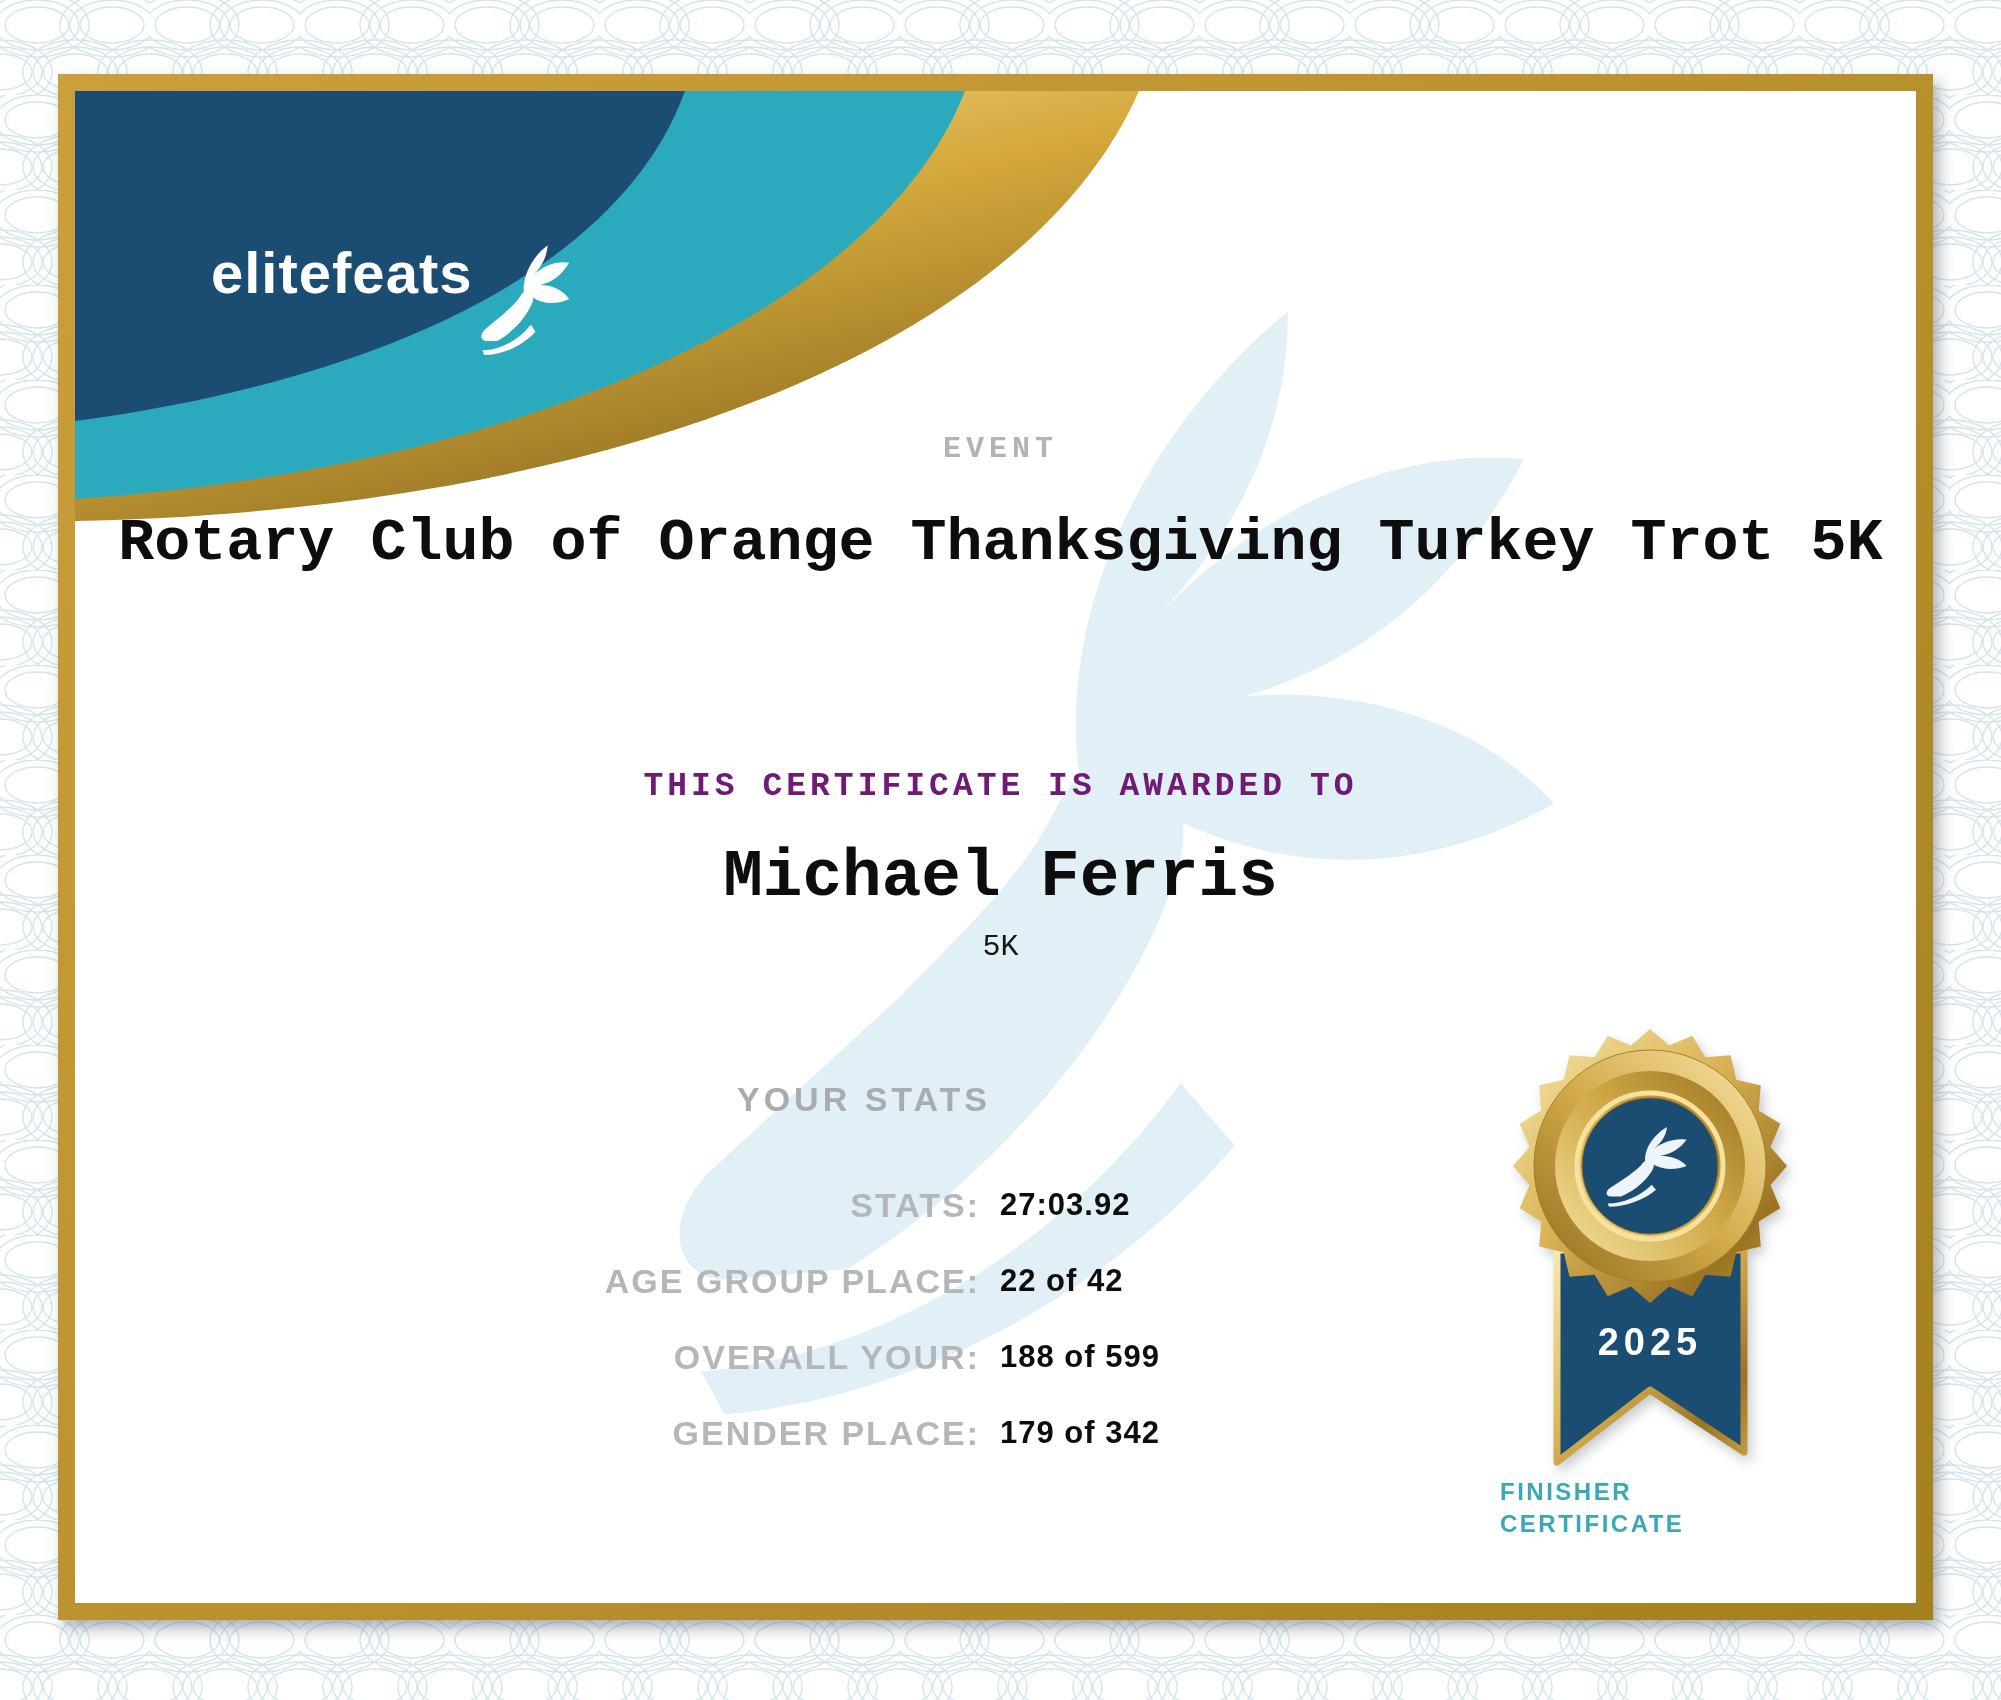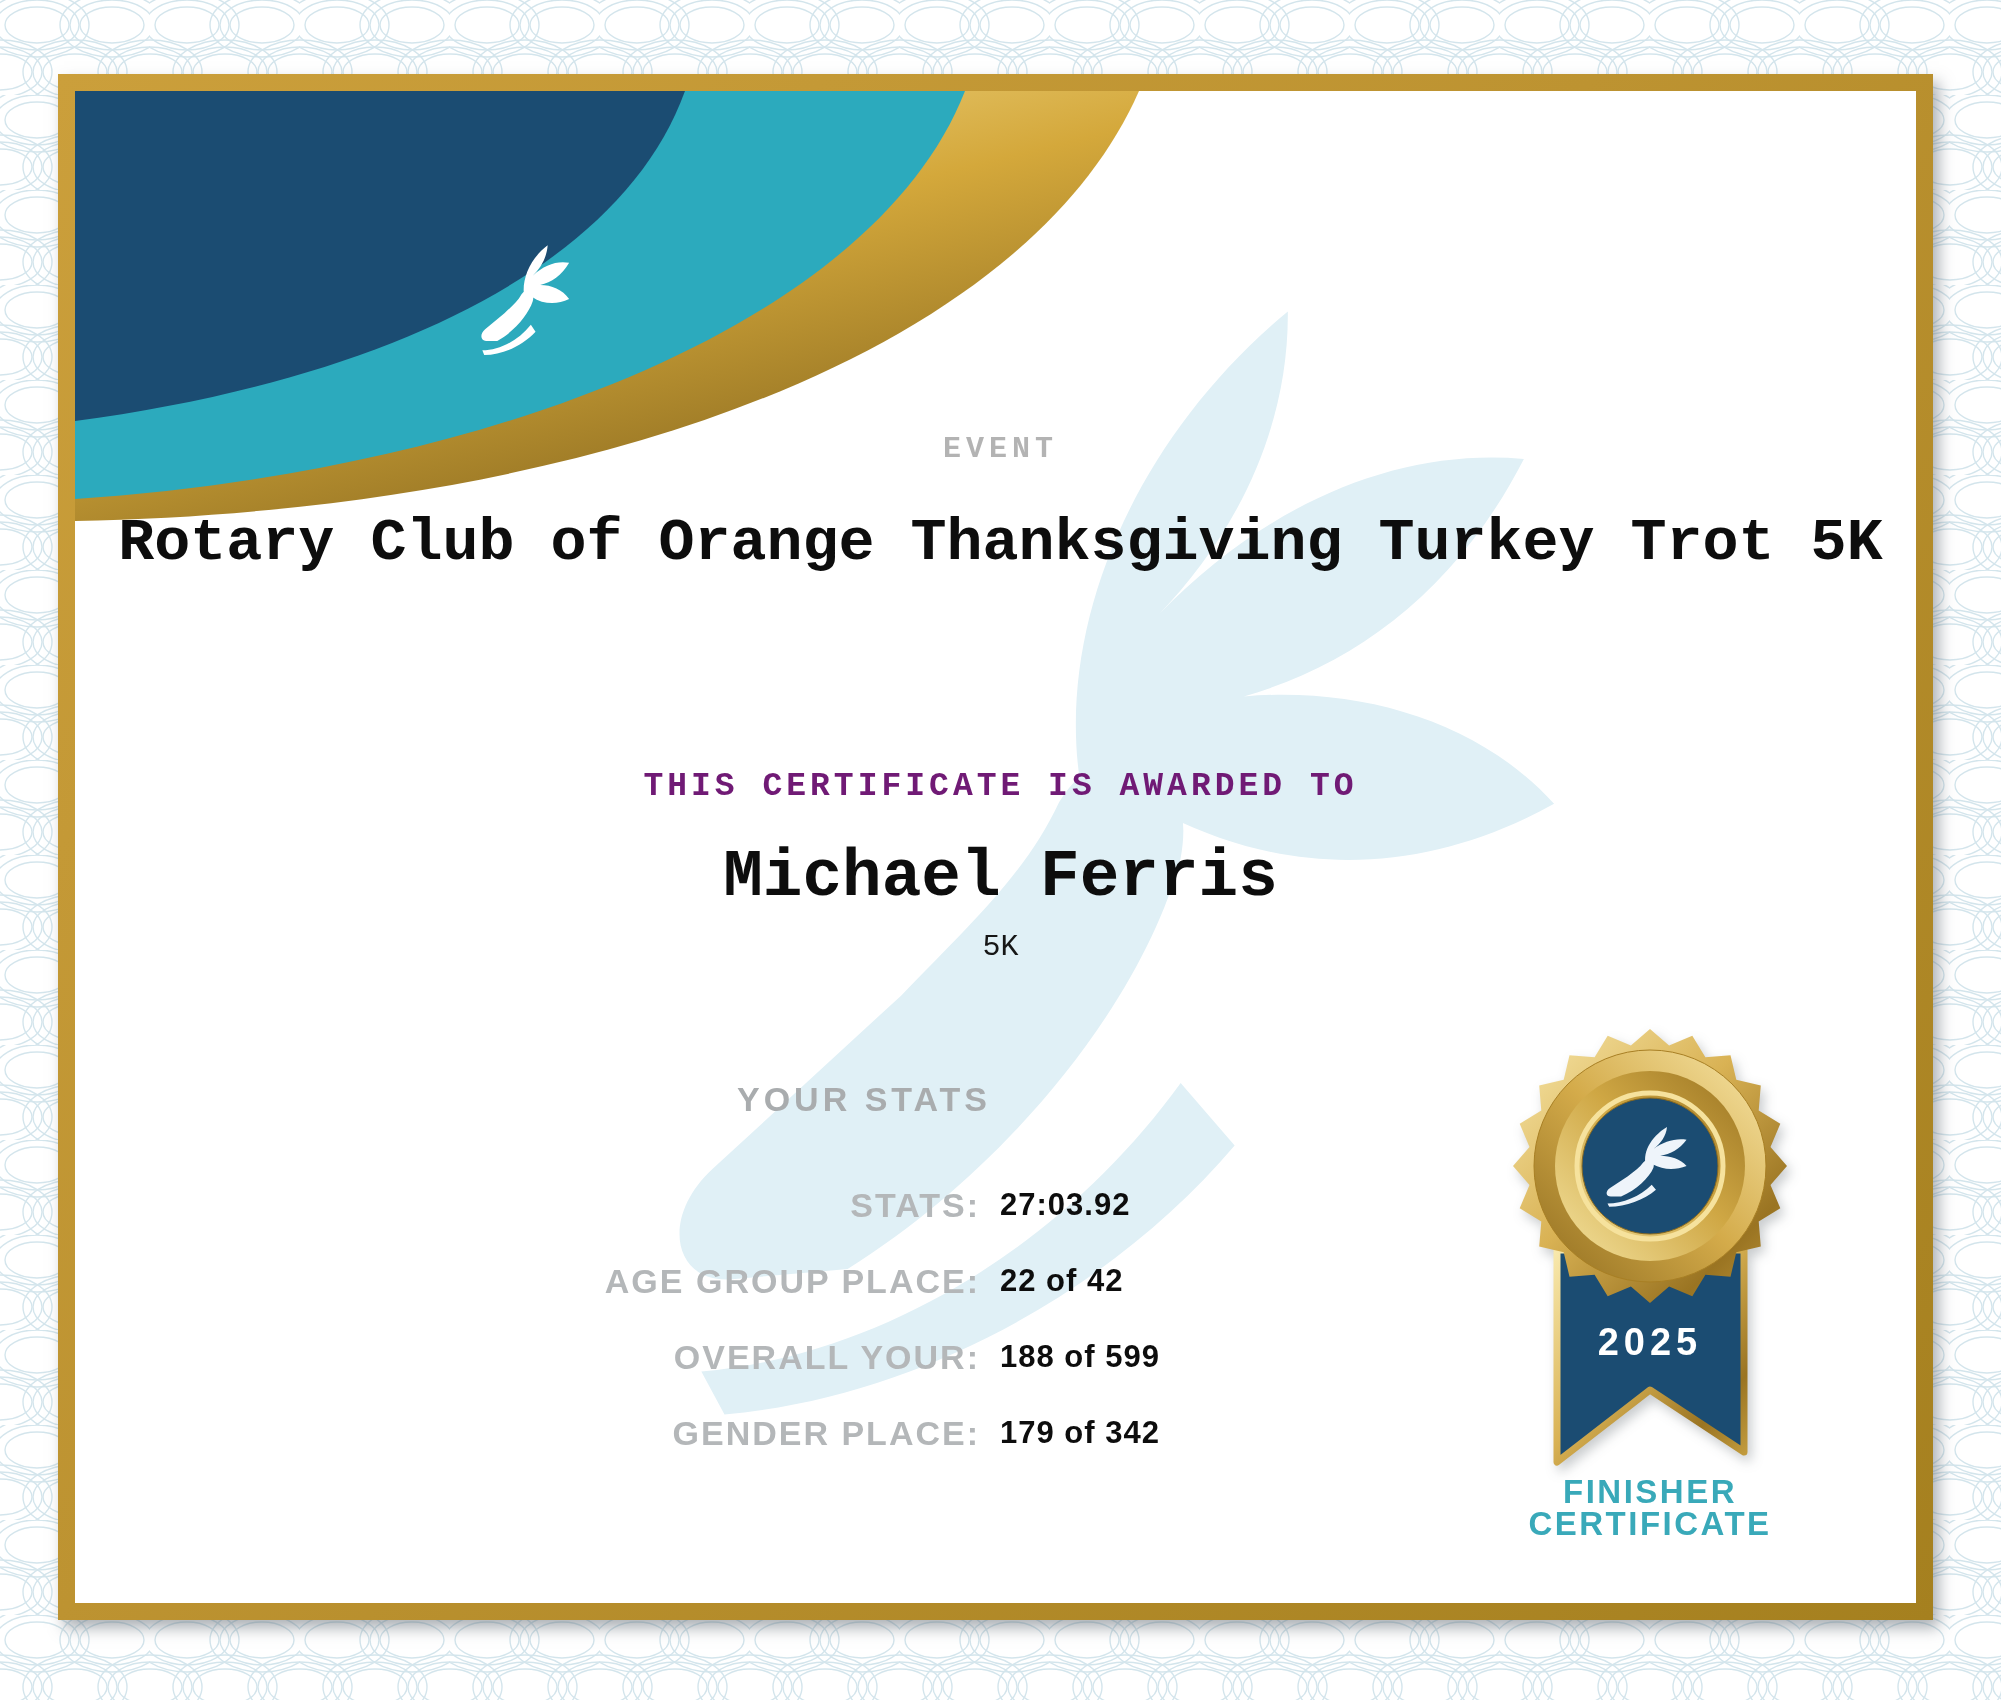--- a/index.html
+++ b/index.html
@@ -39,22 +39,22 @@
   .stats .srow{display:contents;}
   .stats .slabel{height:76px;display:flex;align-items:center;justify-content:flex-end;
     font-size:34px;font-weight:bold;letter-spacing:2px;color:var(--label-gray);}
   .stats .svalue{height:76px;display:flex;align-items:center;justify-content:flex-start;
     font-size:31px;font-weight:bold;letter-spacing:1px;color:var(--ink);}
 
   .logo-text{left:136px;top:148px;font-size:58px;font-weight:bold;color:#ffffff;letter-spacing:1px;}
   .logo-icon{left:398px;top:138px;}
 
   .medal{left:1500px;top:1020px;filter:drop-shadow(4px 6px 6px rgba(40,50,60,.25));}
-  .badge-caption{left:1500px;top:1476px;width:300px;text-align:center;
-    font-size:33px;font-weight:bold;letter-spacing:2.5px;line-height:32px;color:var(--finisher);}
+  .badge-caption{left:1500px;top:1476px;width:300px;
+    font-size:24px;font-weight:bold;letter-spacing:2.5px;line-height:32px;color:var(--finisher);}
 </style>
 </head>
 <body>
 
 <svg width="0" height="0" style="position:absolute" aria-hidden="true">
   <defs>
     <g id="wingfoot">
       <path d="M56 62 C 50 46, 60 26, 80 14
                C 79 25, 72 34, 64 40
                C 76 31, 90 27, 103 29
@@ -124,20 +124,21 @@
   <svg class="abs" style="left:485px;top:79px;fill:var(--watermark);transform:rotate(-5deg);" width="1160" height="1340" viewBox="0 0 120 120" preserveAspectRatio="none">
     <use href="#wingfoot"></use>
   </svg>
 
   <svg class="abs" style="left:0;top:0;" width="1145" height="525" viewBox="0 0 1145 525">
     <path d="M1064,0 C 950,260 520,420 0,430 L0,0 Z" fill="url(#goldSwoosh)"></path>
     <path d="M890,0 C 800,230 420,380 0,408 L0,0 Z" style="fill:var(--teal);"></path>
     <path d="M610,0 C 545,180 300,290 0,330 L0,0 Z" style="fill:var(--navy);"></path>
   </svg>
 
+  <div class="abs logo-text">elitefeats</div>
   <svg class="abs logo-icon" width="112" height="140" viewBox="0 0 120 120" preserveAspectRatio="none" fill="#ffffff">
     <use href="#wingfoot"></use>
   </svg>
 </div>
 
 <div class="abs center-text event-label">EVENT</div>
 <div class="abs center-text event-title">Rotary Club of Orange Thanksgiving Turkey Trot 5K</div>
 <div class="abs center-text award-intro">THIS CERTIFICATE IS AWARDED TO</div>
 <div class="abs center-text recipient">Michael Ferris</div>
 <div class="abs center-text race">5K</div>

